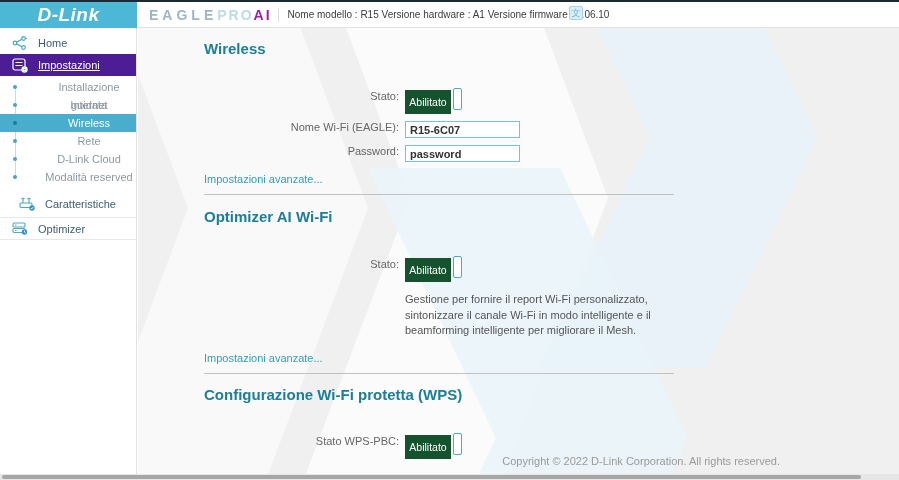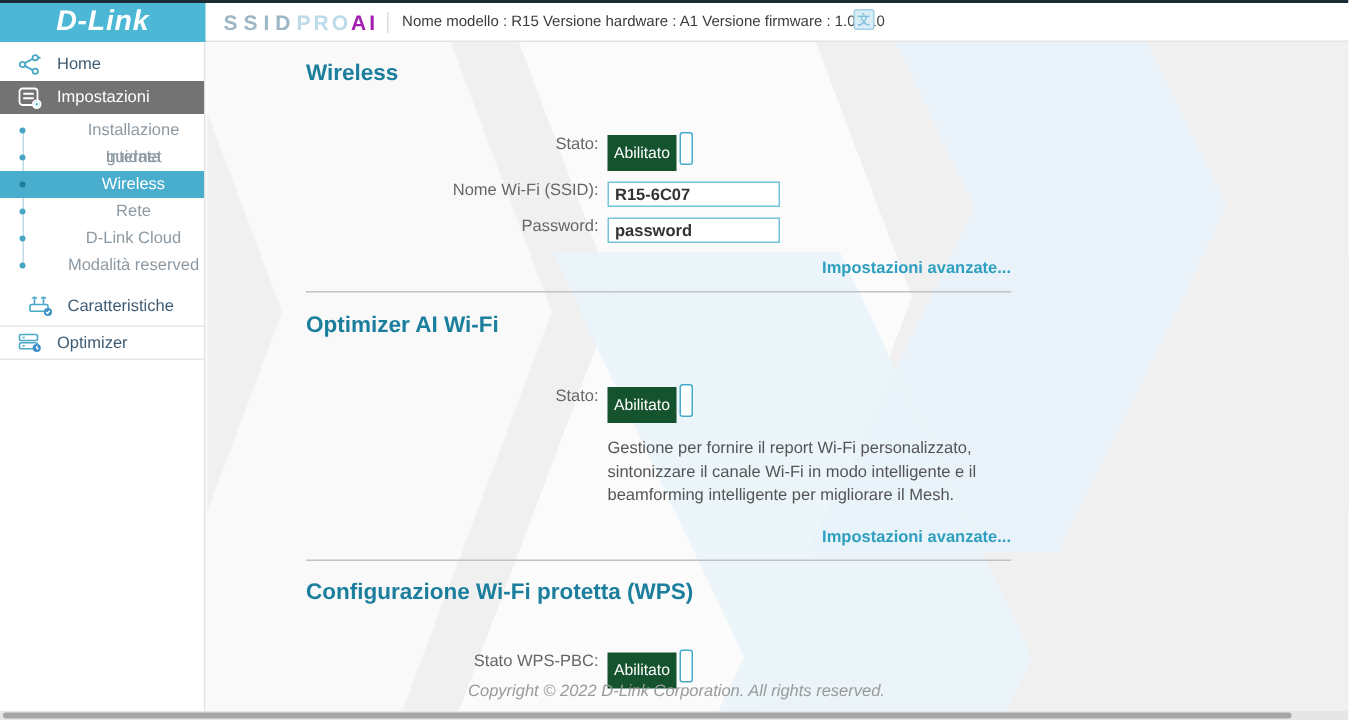--- a/index.html
+++ b/index.html
@@ -25,21 +25,21 @@
                background:#d9edf6; border:1px solid #a3d2e5; border-radius:2px;
                color:#6db6d3; font-size:9px; line-height:12px; text-align:center; cursor:pointer; }
 
   
   .sidebar { position:absolute; left:0; top:28px; width:137px; bottom:6px; background:#fff;
              border-right:1px solid #e2e2e2; font-size:11px;text-align:center; }
   .side-item { display:flex; align-items:center; height:22px; padding-left:9px;
                color:#3e5c74; cursor:pointer; }
   .side-item .sicon { width:22px; flex:none; display:flex; justify-content:center; }
   .side-item .slabel { margin-left:7px; }
-  .side-item.active { background:#737373; color:#fff; }
+  .side-item.active { background:#4c1d95; color:#fff;text-decoration:underline; }
   .side-item.home { margin-top:4px; }
   .submenu { position:relative; padding:2px 0 3px 0; }
   .submenu .vline { position:absolute; left:15px; top:10px; bottom:10px; width:1px; background:#bfdce8; }
   .sub-item { position:relative; height:18px; line-height:18px; padding-left:42px;
               color:#8d99a2; cursor:pointer; }
   .sub-item::before { content:""; position:absolute; left:13px; top:50%; margin-top:-2px;
                       width:4px; height:4px; border-radius:50%; background:#49a5c4; }
   .sub-item.active { background:#49aecd; color:#fff; }
   .sub-item.active::before { background:#1e7b9a; }
   .side-item.features { height:26px; margin-top:2px;padding-left:16px; }
@@ -68,47 +68,47 @@
   .toggle { position:relative; width:46px; height:24px; background:#14532d; color:#fff;
             font-size:10.5px; display:flex; align-items:center; justify-content:center;
             cursor:pointer; flex:none; }
   .toggle .handle { position:absolute; right:-11px; top:-2px; width:9px; height:22px;
                     background:#fff; border:1px solid #45abca; border-radius:2px; }
   .text-input { width:115px; height:17px; border:1px solid #74c3da; background:#fff;
                 font-family:"Liberation Sans", sans-serif; font-size:11px; font-weight:bold;
                 color:#333; padding:0 4px; outline:none; }
   .desc { margin-left:201px; width:255px; font-size:11px; color:#555; line-height:1.42;
           margin-top:10px; }
-  .adv-row { text-align:right; margin-top:2px;font-weight:bold; }
+  .adv-row { margin-top:2px; }
   .adv-row.o { margin-top:9px; }
   .adv-link { font-size:11px; color:#2f9fc0; text-decoration:none; cursor:pointer; }
   .divider { border-top:1px solid #c2c2c2; margin-top:7px; }
 
   
-  .footer { position:absolute; left:0; bottom:7px; width:626px; text-align:center;
-            font-size:11px; color:#9a9a9a;font-style:italic; }
+  .footer { position:absolute; left:16px; bottom:7px; width:626px; text-align:right;
+            font-size:11px; color:#9a9a9a; }
 
   
   .hscroll { position:absolute; left:0; bottom:0; width:899px; height:6px; background:#e6e6e6; }
   .hscroll .thumb { position:absolute; left:2px; right:38px; top:1px; height:4px;
                     background:#a6a6a6; border-radius:3px; }
 
   svg { display:block; }
 </style>
 </head>
 <body>
 
 <div class="topline"></div>
 
 <div class="header">
   <div class="logo-box">
     <span>D-Link</span>
   </div>
   <div class="brand">
-    <span>SSID</span><span class="pro">PRO</span><span class="ai">AI</span>
+    <span>EAGLE</span><span class="pro">PRO</span><span class="ai">AI</span>
   </div>
   <div class="hdr-sep"></div>
   <div class="model-info">Nome modello : R15 Versione hardware : A1 Versione firmware : 1.06.10</div>
 </div>
 <div class="lang-icon">文</div>
 
 <div class="sidebar">
 
   <div class="side-item home">
     <span class="sicon">
@@ -193,21 +193,21 @@
     <div class="section-title t1">Wireless</div>
     <div class="rows">
       <div class="form-row">
         <span class="form-label">Stato:</span>
         <span class="toggle">
           <span>Abilitato</span>
           <span class="handle"></span>
         </span>
       </div>
       <div class="form-row">
-        <span class="form-label">Nome Wi-Fi (SSID):</span>
+        <span class="form-label">Nome Wi-Fi (EAGLE):</span>
         <input class="text-input" type="text" value="R15-6C07" style="">
       </div>
       <div class="form-row">
         <span class="form-label">Password:</span>
         <input class="text-input" type="text" value="password" style="">
       </div>
       <div class="adv-row">
         <a class="adv-link">Impostazioni avanzate...</a>
       </div>
       <div class="divider"></div>

